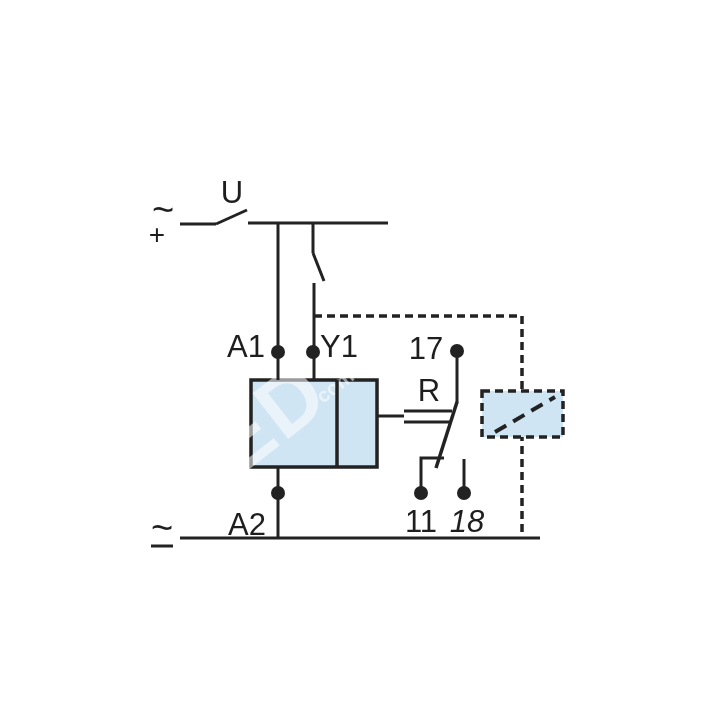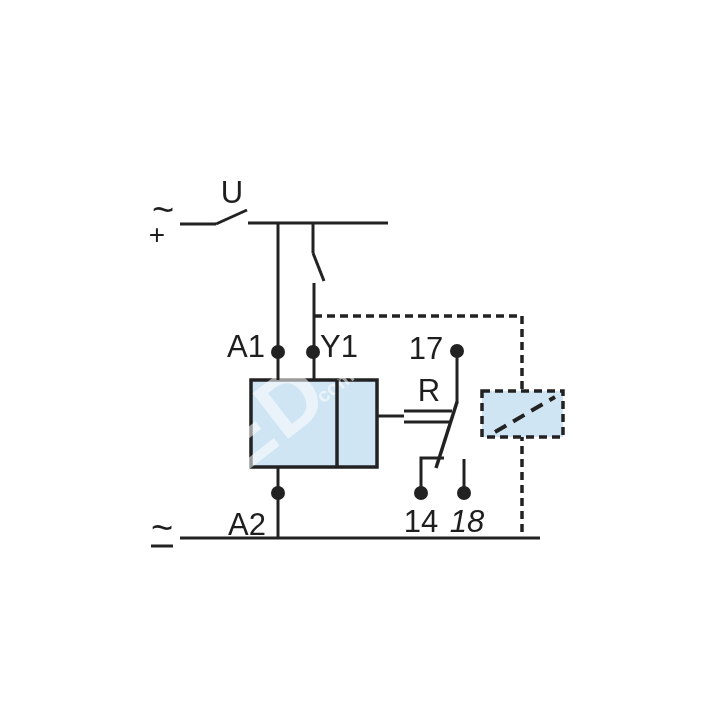--- a/index.html
+++ b/index.html
@@ -99,17 +99,17 @@
   </svg>
 
   <span class="lbl tilde" style="left:163px;top:210px;">~</span>
   <span class="lbl plus" style="left:157px;top:235px;">+</span>
   <span class="lbl" style="left:232px;top:192px;">U</span>
   <span class="lbl" style="left:246px;top:346px;">A1</span>
   <span class="lbl" style="left:339px;top:346px;">Y1</span>
   <span class="lbl" style="left:426px;top:348px;">17</span>
   <span class="lbl" style="left:429px;top:390px;">R</span>
   <span class="lbl" style="left:247px;top:492px;margin-top:32px;">A2</span>
-  <span class="lbl" style="left:421px;top:521px;">14</span>
+  <span class="lbl" style="left:421px;top:521px;">11</span>
   <span class="lbl" style="left:467px;top:521px;font-style:italic;">18</span>
   <span class="lbl tilde" style="left:162px;top:528px;">~</span>
 
 </div>
 
 </body></html>

